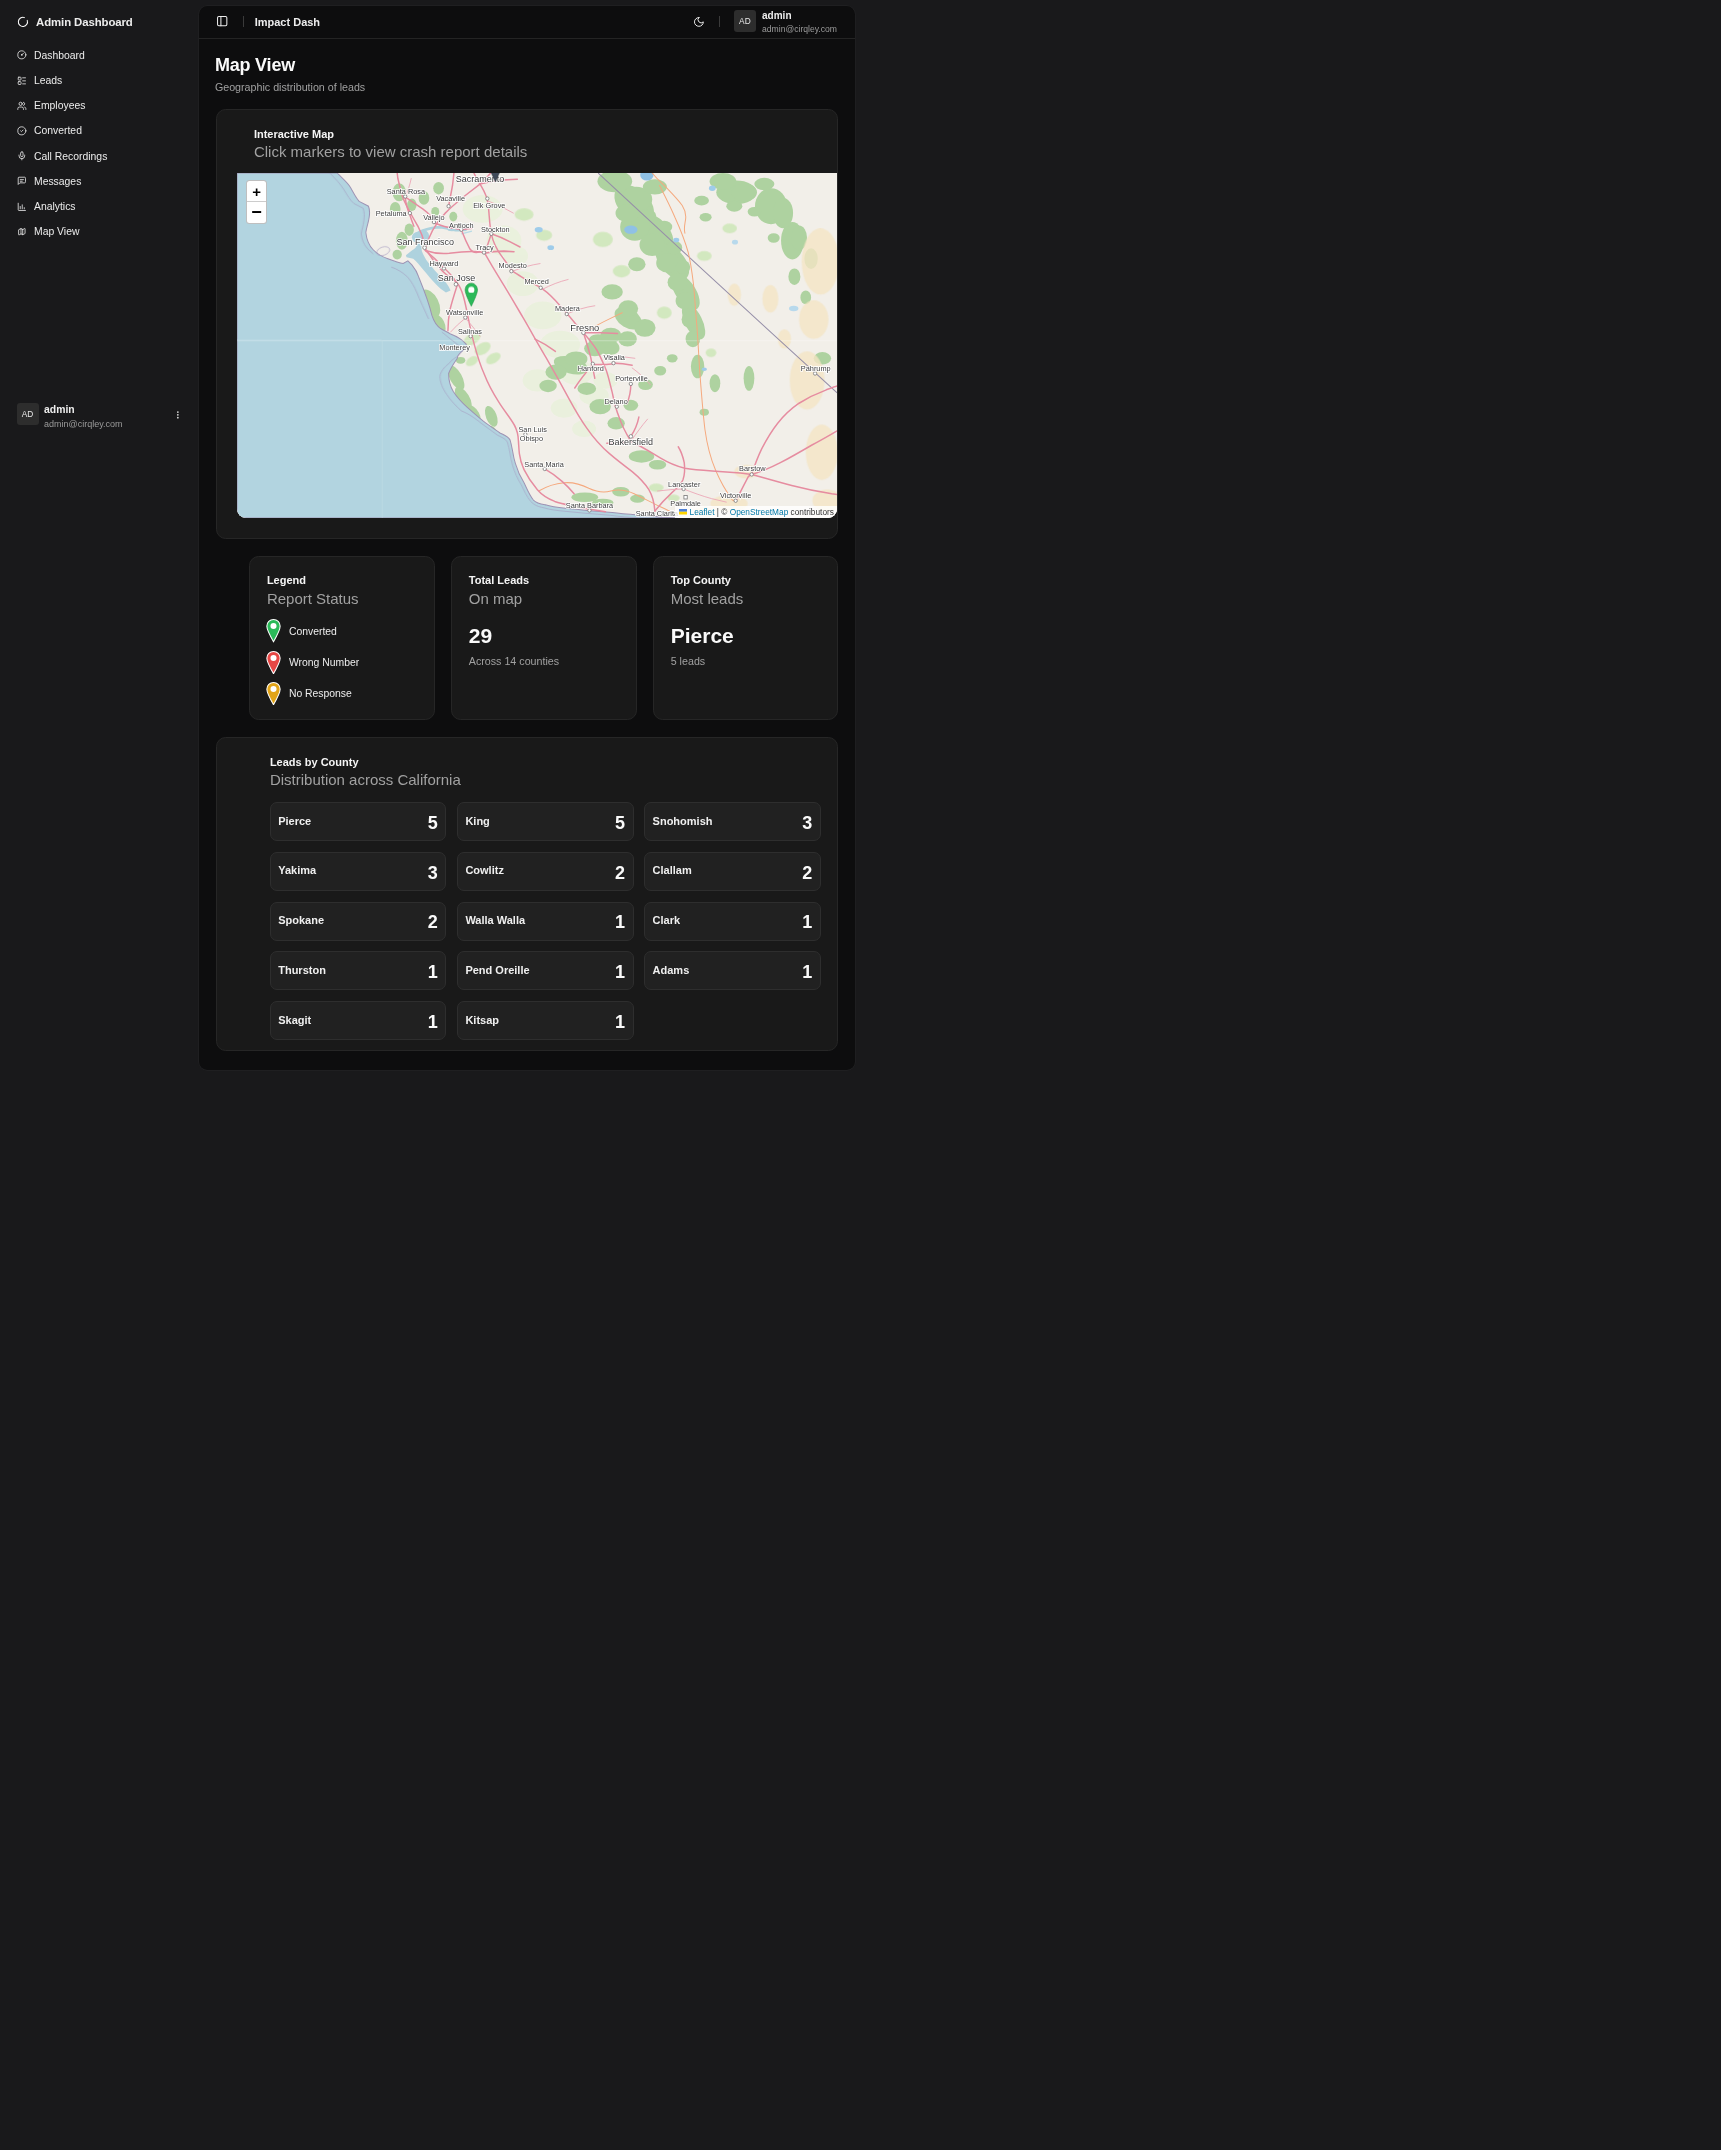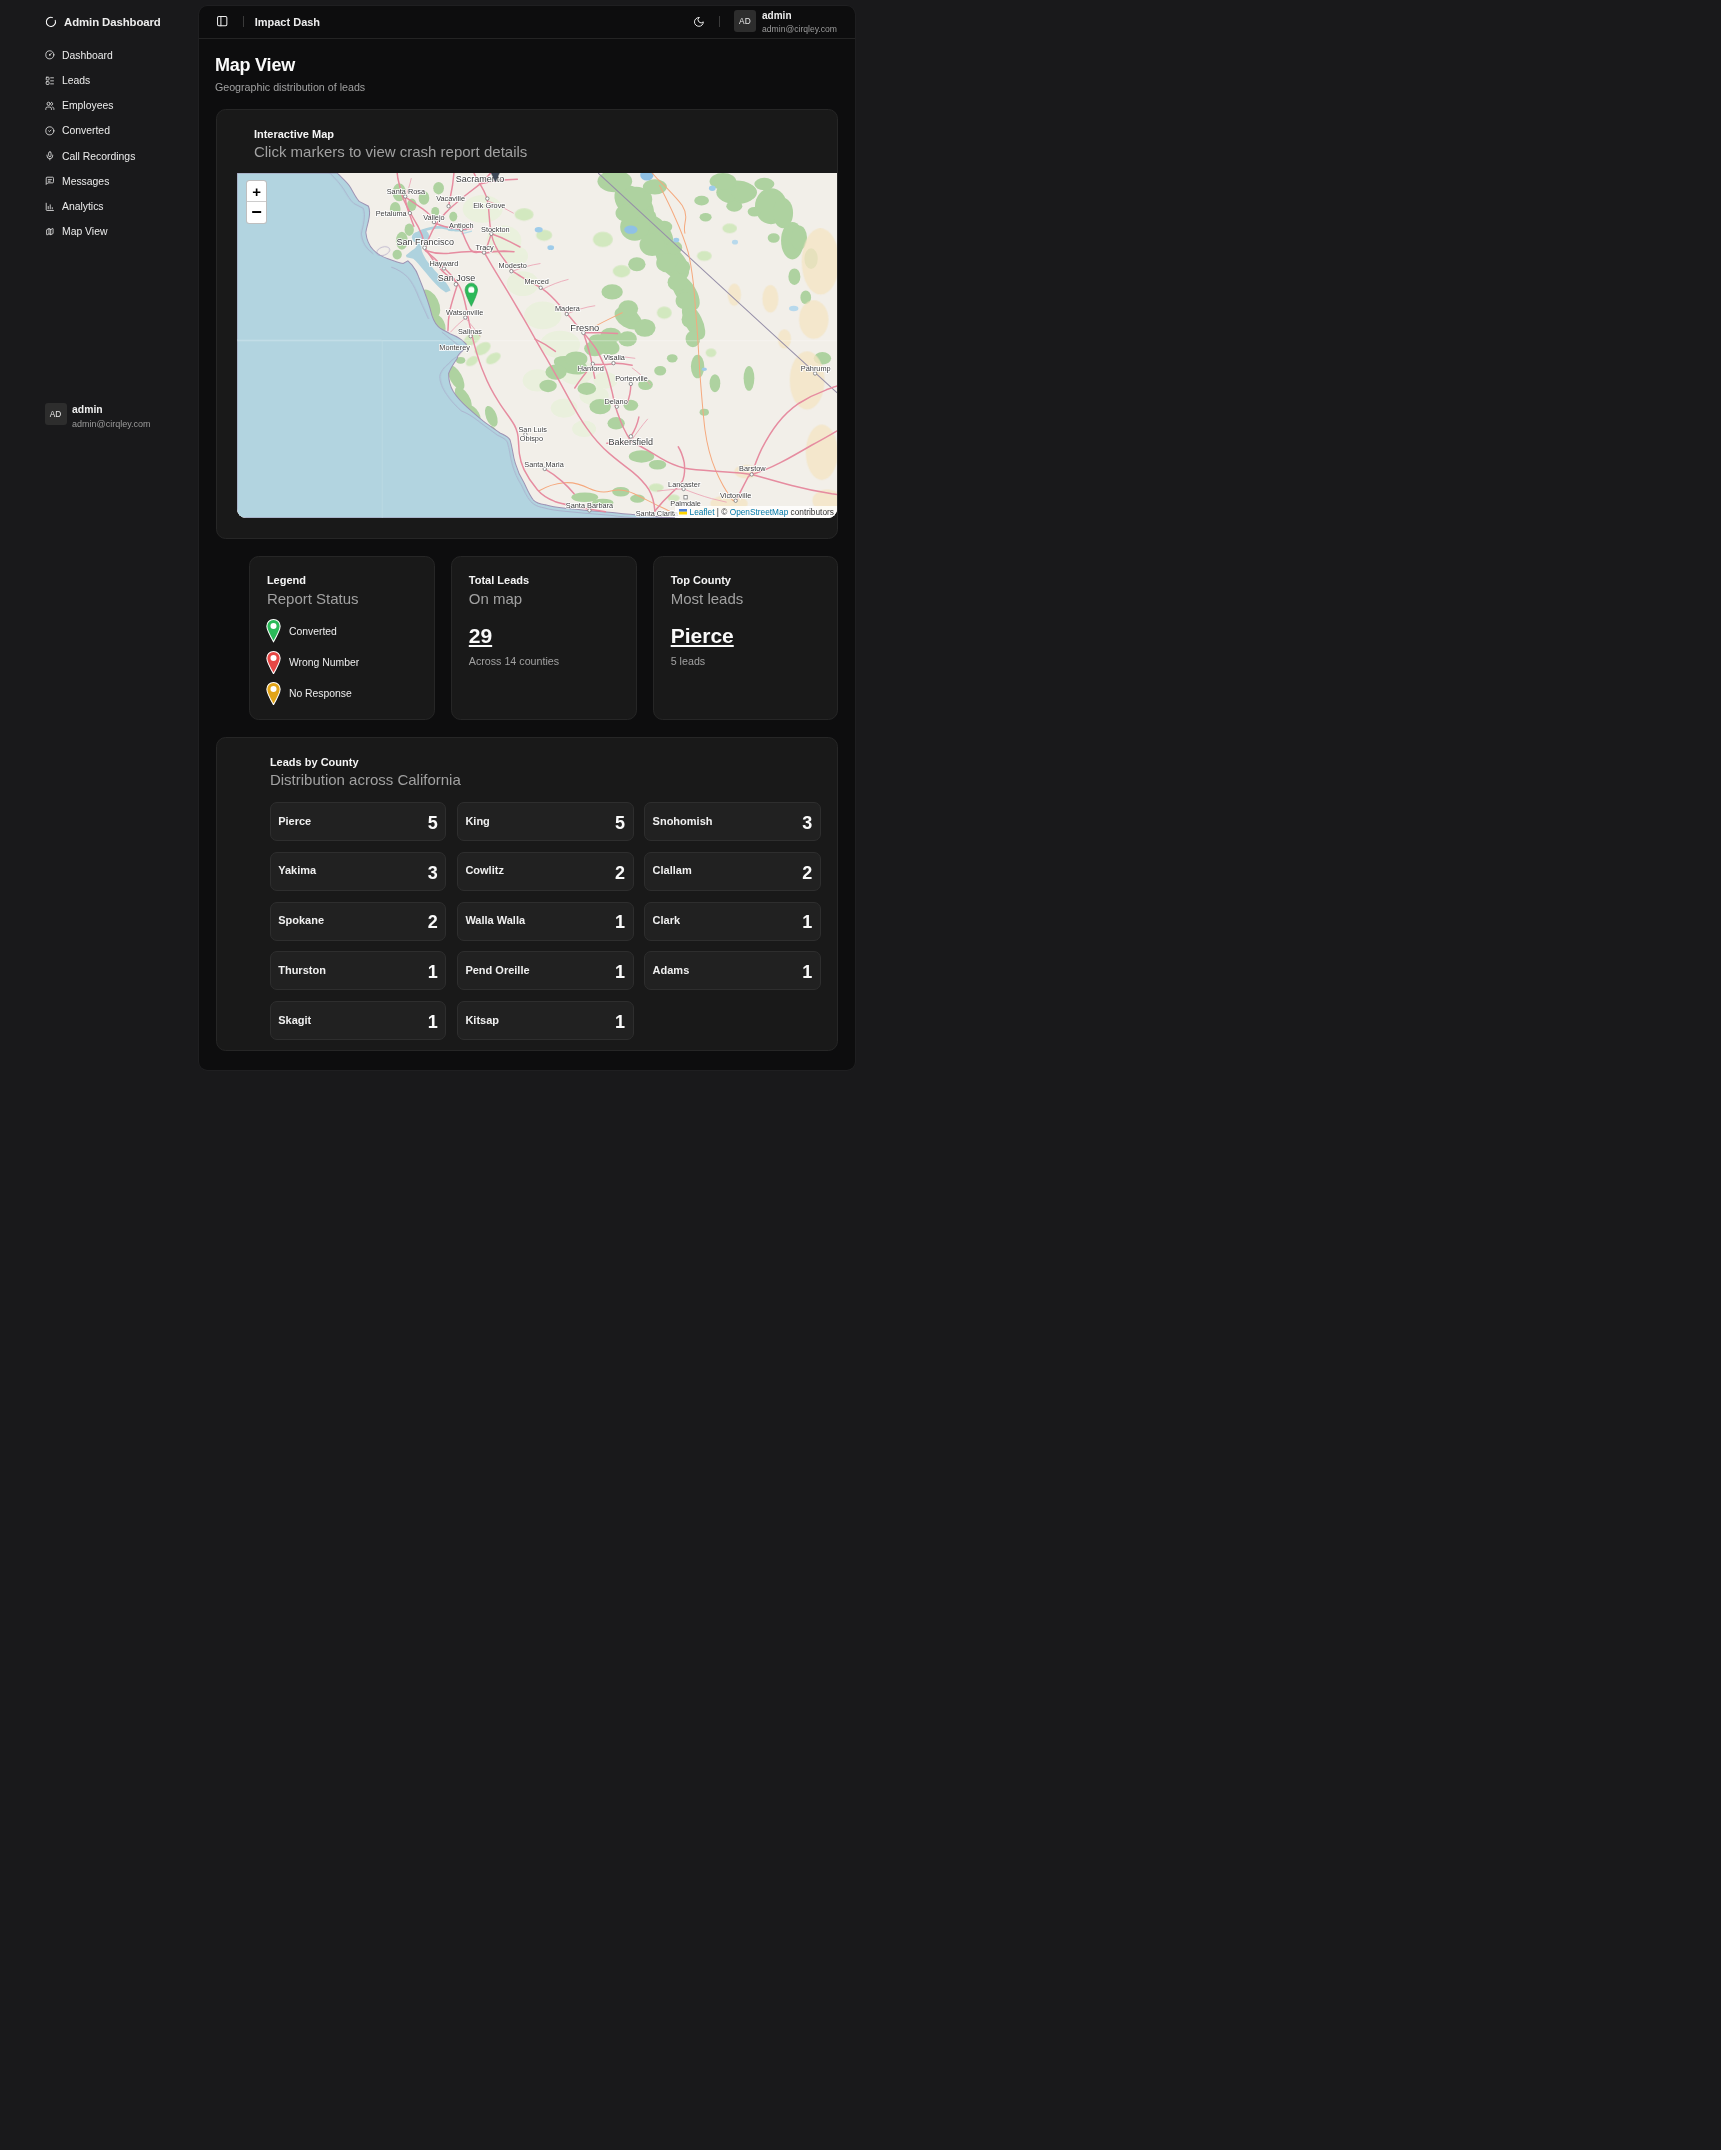--- a/index.html
+++ b/index.html
@@ -1,17 +1,17 @@
 <!DOCTYPE html>
 <html style="font-size:11px"><head>
 <meta charset="utf-8">
 <style>
   * { margin:0; padding:0; box-sizing:border-box; }
   html,body { width:861px; height:1075px; background:#19191b; font-family:"Liberation Sans", sans-serif; overflow:hidden; }
-  .sidebar { position:absolute; left:0; top:0; width:199px; height:1075px; color:#ededed;margin-left:28px; }
+  .sidebar { position:absolute; left:0; top:0; width:199px; height:1075px; color:#ededed; }
   .sb-head { display:flex; align-items:center; gap:7px; padding:16px 0 0 17.3px; }
   .sb-head .logo { width:11.8px; height:11.8px; }
   .sb-head .t { font-size:11.4px; font-weight:bold; letter-spacing:-0.1px; }
   .nav { margin-top:16px; }
   .nav-item { display:flex; align-items:center; gap:7px; height:22.5px; margin:0 5.5px 2.7px 17.3px; font-size:10.4px; color:#ececec; }
   .nav-item svg { width:9.7px; height:9.7px; flex:none; }
   .sb-user { position:absolute; left:16.6px; top:403px; width:166px; display:flex; align-items:flex-start; }
   .avatar { width:22px; height:22px; border-radius:3px; background:#2d2d2d; color:#e8e8e8; display:flex; align-items:center; justify-content:center; font-size:8.3px; }
   .sb-user .info { margin-left:5.5px; line-height:1; }
   .sb-user .n { font-size:10.4px; font-weight:bold; margin-top:2.1px; }
@@ -38,21 +38,21 @@
   .card-title { font-size:11px; font-weight:bold; color:#f5f5f5; line-height:15px; }
   .card-sub { font-size:15px; color:#a1a1a1; margin-top:3.5px; line-height:13px; }
   .map-wrap { margin-top:15px; height:345px; position:relative; border-radius:0 0 9px 9px; overflow:hidden; background:#f2efe9; }
   .map-card .bottom-pad { height:19.4px; }
 
   .stats { display:flex; gap:16.6px; margin-top:17.3px;padding-left:33px; }
   .stat-card { width:197px; height:164px; }
   .legend-row { display:flex; align-items:center; margin:0 0 0 16px; }
   .legend-row + .legend-row { margin-top:7.6px; }
   .legend-row .lbl { font-size:10.4px; margin-left:7.6px; }
-  .big { font-size:21px; font-weight:bold; color:#fafafa;text-decoration:underline; }
+  .big { font-size:21px; font-weight:bold; color:#fafafa; }
   .stat-note { font-size:10.7px; color:#a1a1a1; margin-top:7px; }
 
   .county-card { margin-top:17.3px; height:314px;padding-left:36px; }
   .cgrid { display:grid; grid-template-columns:1fr 1fr 1fr; gap:10.7px; margin-top:16px; }
   .tile { height:39px; background:#212121; border:0.7px solid #2e2e2e; border-radius:7px; display:flex; align-items:center; padding:0 7.6px 0 7.3px; }
   .tile .nm { font-size:11px; font-weight:bold; color:#f0f0f0; position:relative; top:-1px; }
   .tile .ct { margin-left:auto; font-size:18px; font-weight:bold; color:#fafafa; position:relative; top:1.7px; }
 </style>
 </head>
 <body>

